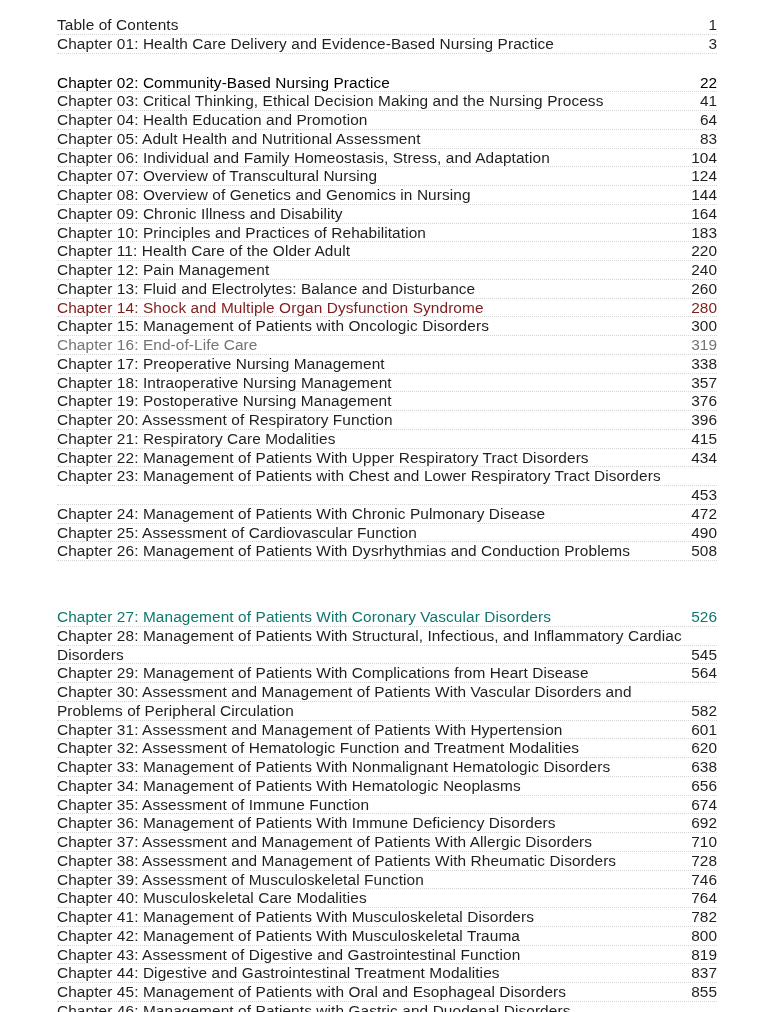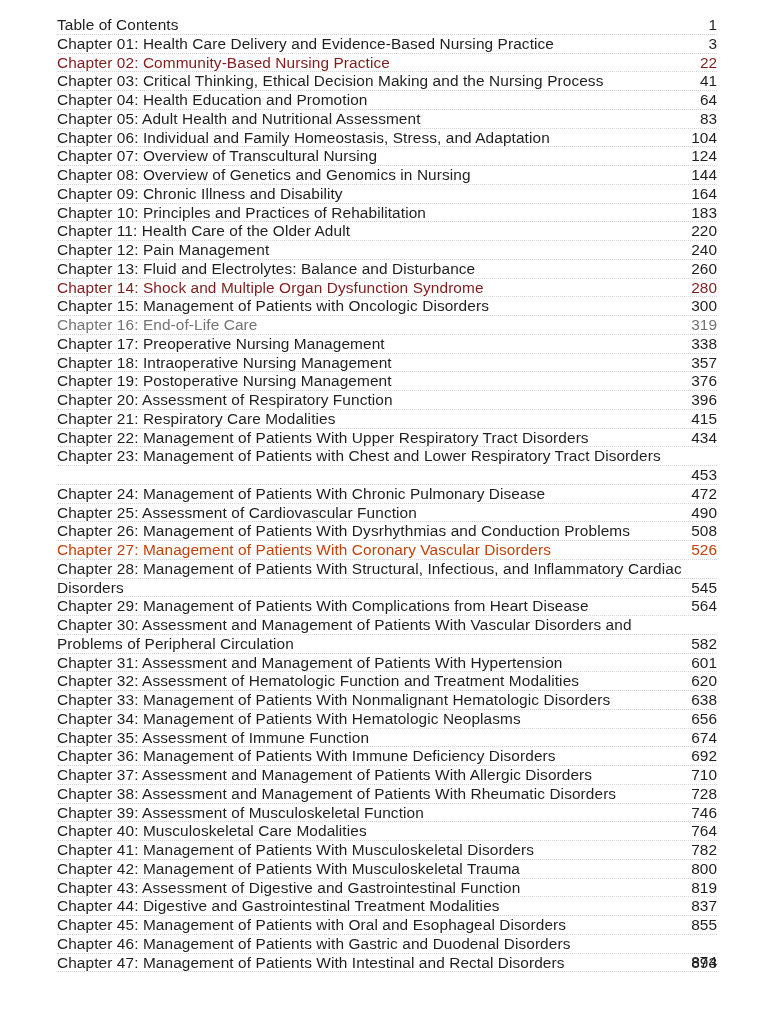--- a/index.html
+++ b/index.html
@@ -50,21 +50,21 @@
 
 <div class="toc-list">
     <div class="toc-row" style="border-bottom-color: rgb(213, 213, 213); color: rgb(31, 31, 31);">
       <span class="toc-title">Table of Contents</span>
       <span class="toc-page">1</span>
     </div>
     <div class="toc-row" style="border-bottom-color: rgb(213, 213, 213); color: rgb(31, 31, 31);">
       <span class="toc-title">Chapter 01: Health Care Delivery and Evidence-Based Nursing Practice</span>
       <span class="toc-page">3</span>
     </div>
-    <div class="toc-row" style="border-bottom-color: rgb(213, 213, 213); color: #7f1d1d;">
+    <div class="toc-row" style="border-bottom-color: rgb(213, 213, 213); color: #000000; margin-top: 20px;">
       <span class="toc-title">Chapter 02: Community-Based Nursing Practice</span>
       <span class="toc-page">22</span>
     </div>
     <div class="toc-row" style="border-bottom-color: rgb(213, 213, 213); color: rgb(31, 31, 31);">
       <span class="toc-title">Chapter 03: Critical Thinking, Ethical Decision Making and the Nursing Process</span>
       <span class="toc-page">41</span>
     </div>
     <div class="toc-row" style="border-bottom-color: rgb(213, 213, 213); color: rgb(31, 31, 31);">
       <span class="toc-title">Chapter 04: Health Education and Promotion</span>
       <span class="toc-page">64</span>
@@ -154,21 +154,21 @@
       <span class="toc-page">472</span>
     </div>
     <div class="toc-row" style="border-bottom-color: rgb(213, 213, 213); color: rgb(31, 31, 31);">
       <span class="toc-title">Chapter 25: Assessment of Cardiovascular Function</span>
       <span class="toc-page">490</span>
     </div>
     <div class="toc-row" style="border-bottom-color: rgb(213, 213, 213); color: rgb(31, 31, 31); justify-content: center;">
       <span class="toc-title">Chapter 26: Management of Patients With Dysrhythmias and Conduction Problems</span>
       <span class="toc-page">508</span>
     </div>
-    <div class="toc-row" style="border-bottom-color: rgb(213, 213, 213); color: #c2410c;">
+    <div class="toc-row" style="border-bottom-color: rgb(213, 213, 213); color: #0f766e; margin-top: 47px;">
       <span class="toc-title">Chapter 27: Management of Patients With Coronary Vascular Disorders</span>
       <span class="toc-page">526</span>
     </div>
     <div class="toc-row" style="border-bottom-color: rgb(213, 213, 213); color: rgb(31, 31, 31);">
       <span class="toc-title">Chapter 28: Management of Patients With Structural, Infectious, and Inflammatory Cardiac</span>
       <span class="toc-page"></span>
     </div>
     <div class="toc-row" style="border-bottom-color: rgb(213, 213, 213); color: rgb(31, 31, 31);">
       <span class="toc-title">Disorders</span>
       <span class="toc-page">545</span>

